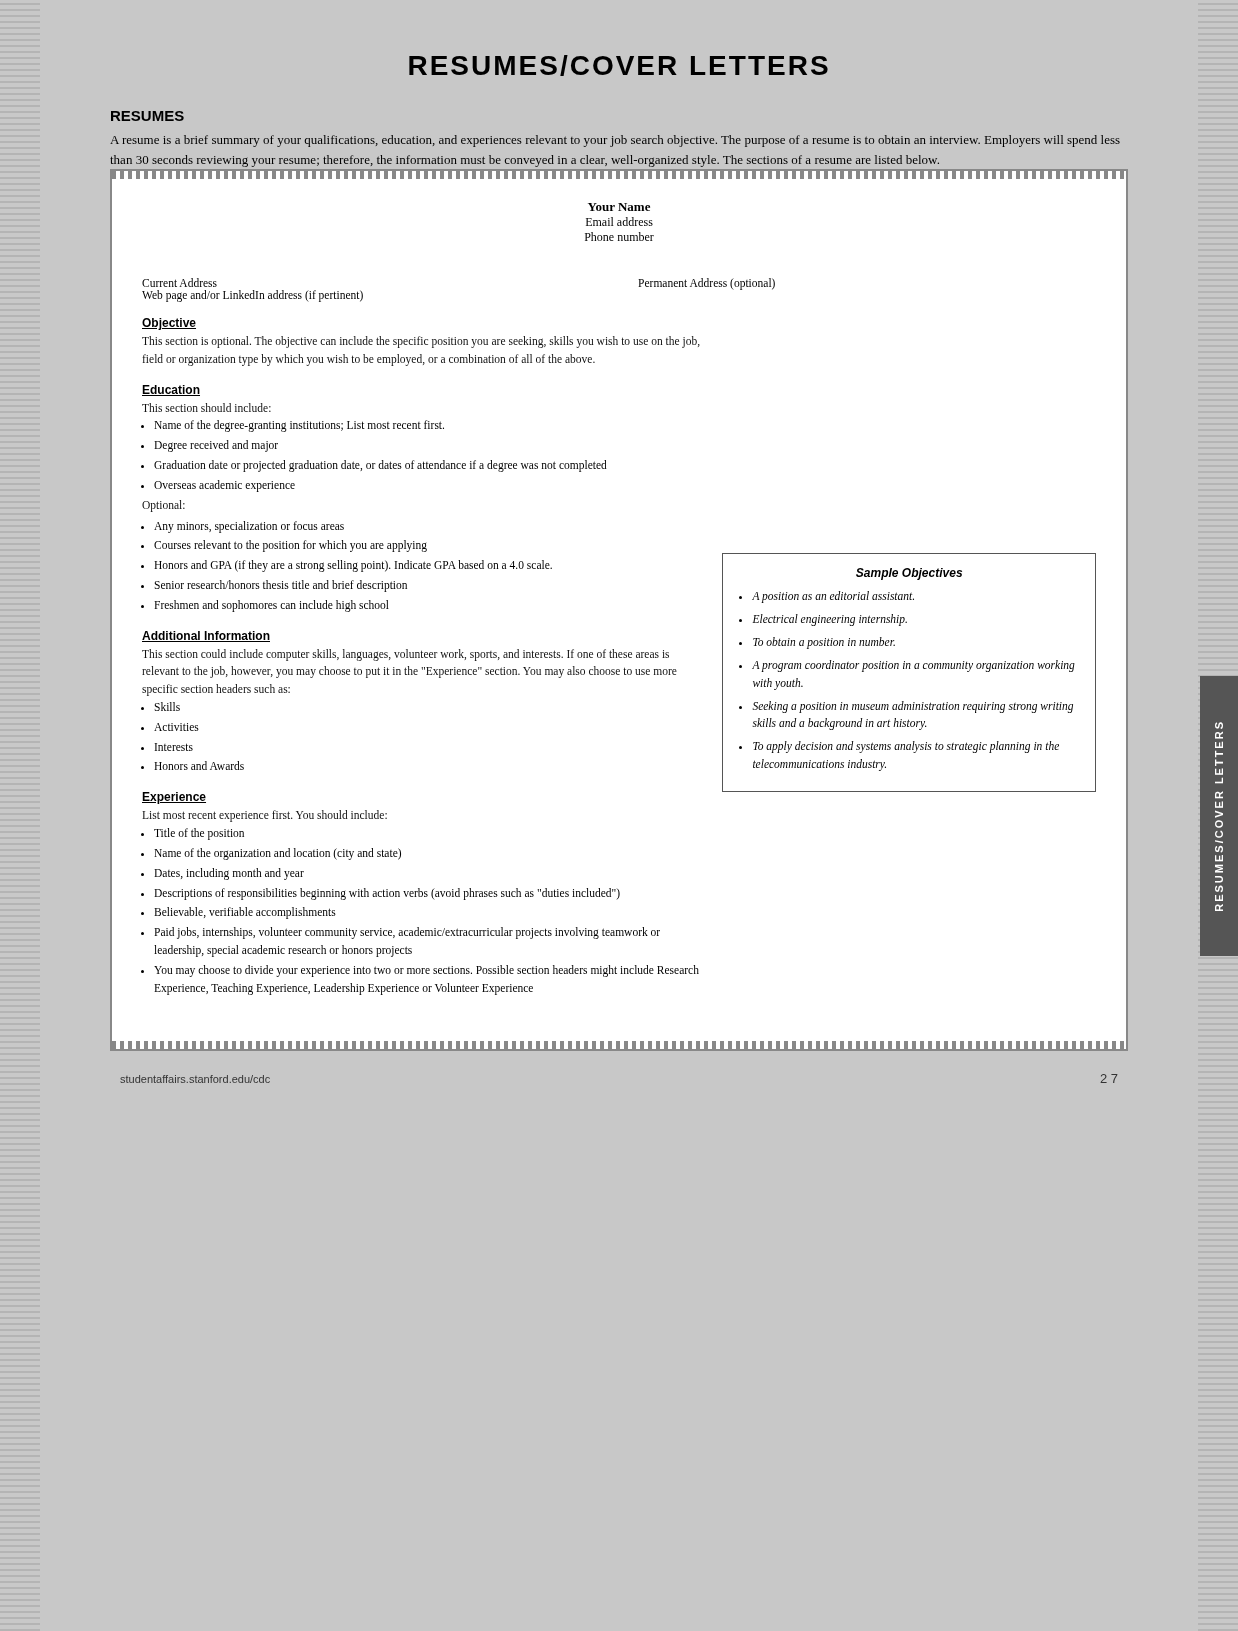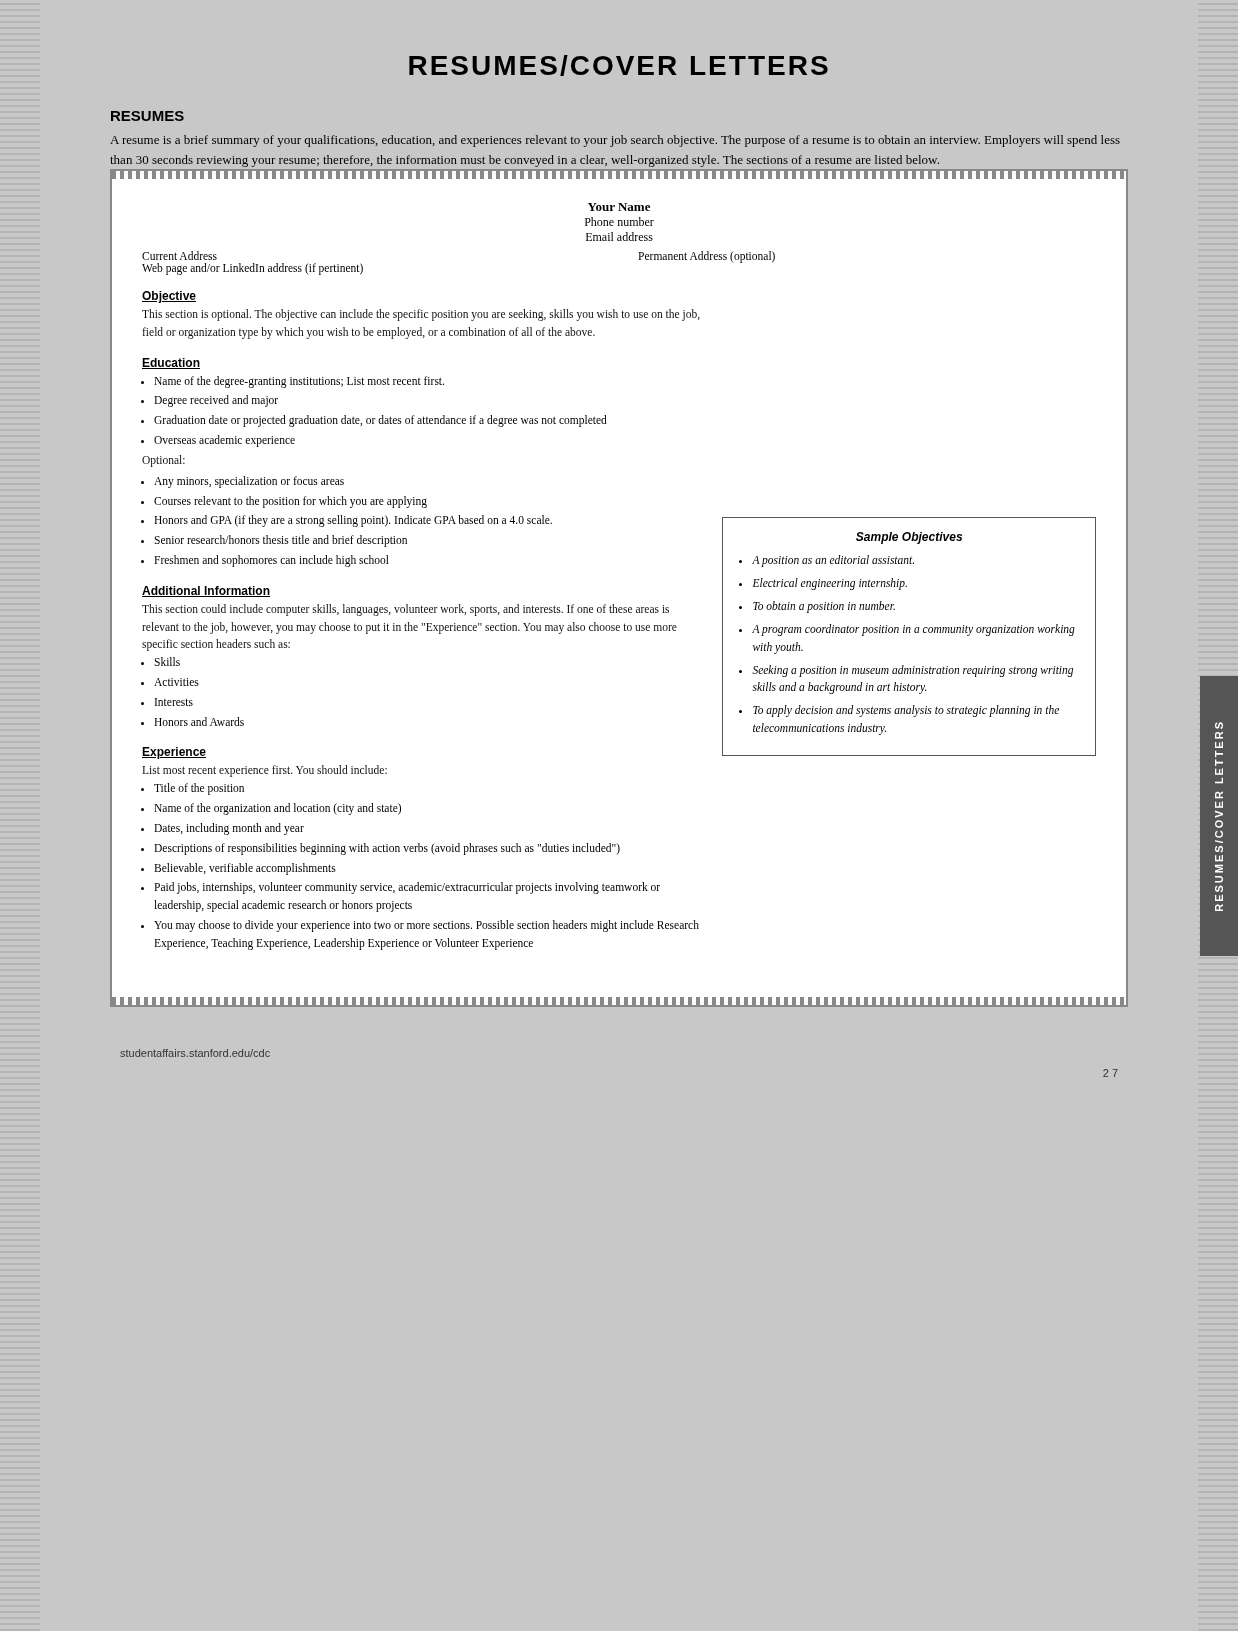--- a/index.html
+++ b/index.html
@@ -150,21 +150,21 @@
 
     .doc-inner {
       padding: 20px 30px 30px 30px;
       display: flex;
       flex-direction: column;
     }
 
     
     .resume-header {
       text-align: center;
-      margin-bottom: 5px;
+      margin-bottom: 32px;
     }
 
     .resume-header .name {
       font-weight: bold;
       font-size: 13px;
     }
 
     .resume-header .contact-info {
       font-size: 12px;
     }
@@ -269,24 +269,23 @@
       padding: 0 10px;
     }
 
     .footer-url {
       font-size: 11px;
       font-family: Arial, sans-serif;
       color: #333;
     }
 
     .footer-page {
-      font-size: 11px;
+      font-size: 13px;
       font-family: Arial, sans-serif;
       color: #333;
-      margin-top: 40px;
     }
   </style>
 </head>
 <body>
 
 <div class="page-wrapper">
   <div class="left-border"></div>
   <div class="right-border"></div>
 
   <div class="vertical-tab">
@@ -300,22 +299,22 @@
     <div class="section-header">RESUMES</div>
     <p class="intro-text">A resume is a brief summary of your qualifications, education, and experiences relevant to your job search objective. The purpose of a resume is to obtain an interview. Employers will spend less than 30 seconds reviewing your resume; therefore, the information must be conveyed in a clear, well-organized style. The sections of a resume are listed below.</p>
 
     <div class="document-area">
       <div class="doc-top-border"></div>
 
       <div class="doc-inner">
 
         <div class="resume-header">
           <div class="name">Your Name</div>
+          <div class="contact-info">Email address</div>
           <div class="contact-info">Phone number</div>
-          <div class="contact-info">Email address</div>
         </div>
 
         <div class="address-section">
           <div class="address-left">
             <div>Current Address</div>
             <div>Web page and/or LinkedIn address (if pertinent)</div>
           </div>
           <div class="address-right">
             <div>Permanent Address (optional)</div>
           </div>
@@ -325,20 +324,21 @@
 
           <div class="doc-left">
 
             <div class="resume-section">
               <div class="resume-section-title">Objective</div>
               <p>This section is optional. The objective can include the specific position you are seeking, skills you wish to use on the job, field or organization type by which you wish to be employed, or a combination of all of the above.</p>
             </div>
 
             <div class="resume-section">
               <div class="resume-section-title">Education</div>
+              <p>This section should include:</p>
               <ul>
                 <li>Name of the degree-granting institutions; List most recent first.</li>
                 <li>Degree received and major</li>
                 <li>Graduation date or projected graduation date, or dates of attendance if a degree was not completed</li>
                 <li>Overseas academic experience</li>
               </ul>
               <p class="optional-label">Optional:</p>
               <ul>
                 <li>Any minors, specialization or focus areas</li>
                 <li>Courses relevant to the position for which you are applying</li>

